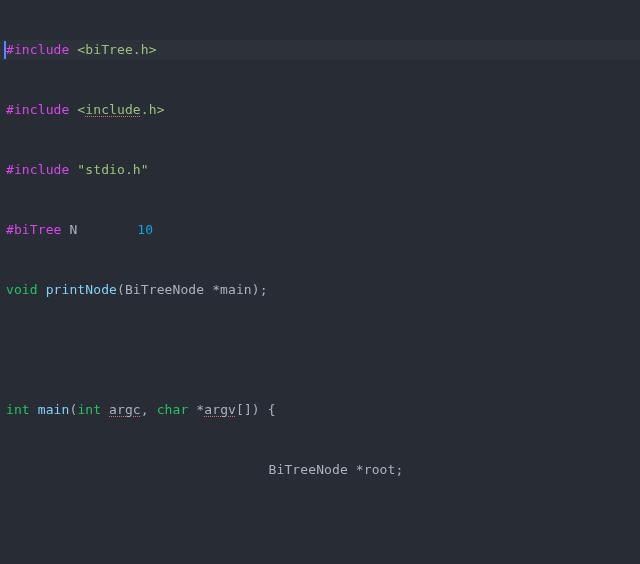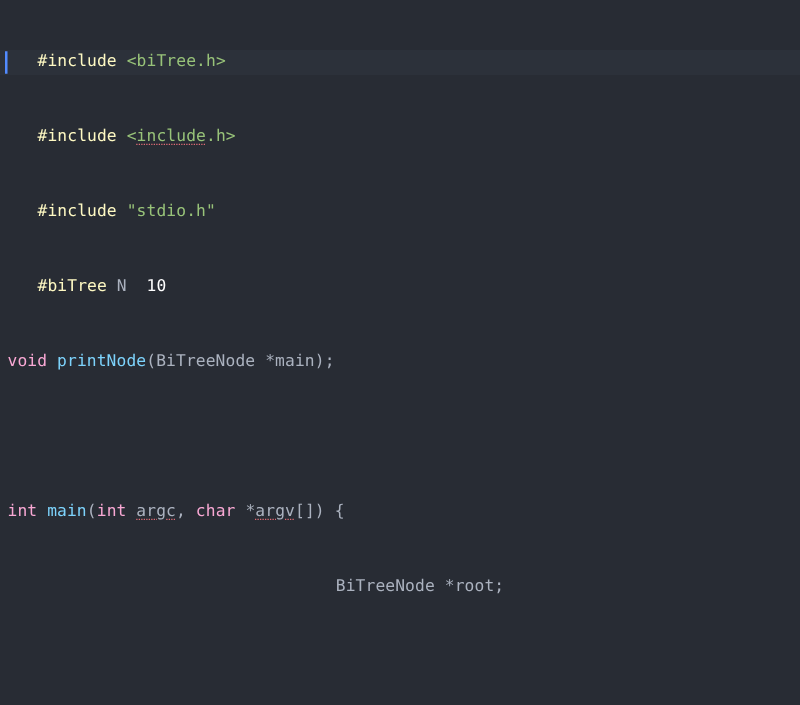--- a/index.html
+++ b/index.html
@@ -17,24 +17,24 @@
     color: #abb2bf;
     padding: 0 6px 6px 6px;
     white-space: pre;
     letter-spacing: 0.1px;
   }
   .line {
     display: block;
     min-height: 20px;
   }
   .ind1 { padding-left: 32px; text-align: center; }
-  .tok-pp   { color: #fef9c3; margin-left: 24px; }
+  .tok-pp   { color: #d946ef; }
   .tok-str  { color: #98c379; } 
-  .tok-type { color: #f9a8d4; }
-  .tok-num  { color: #ffffff; } 
+  .tok-type { color: #22c55e; }
+  .tok-num  { color: #0ea5e9; margin-left: 44px; } 
   .tok-fn   { color: #7dd3fc; } 
   .tok-id   { color: #abb2bf; }
   .tok-op   { color: #abb2bf; }
   .tok-punc { color: #abb2bf; }
   .tok-warn {
     text-decoration-line: underline;
     text-decoration-style: dotted;
     text-decoration-color: #e06c75;
     text-decoration-thickness: 1.2px;
     text-underline-offset: 2px;

